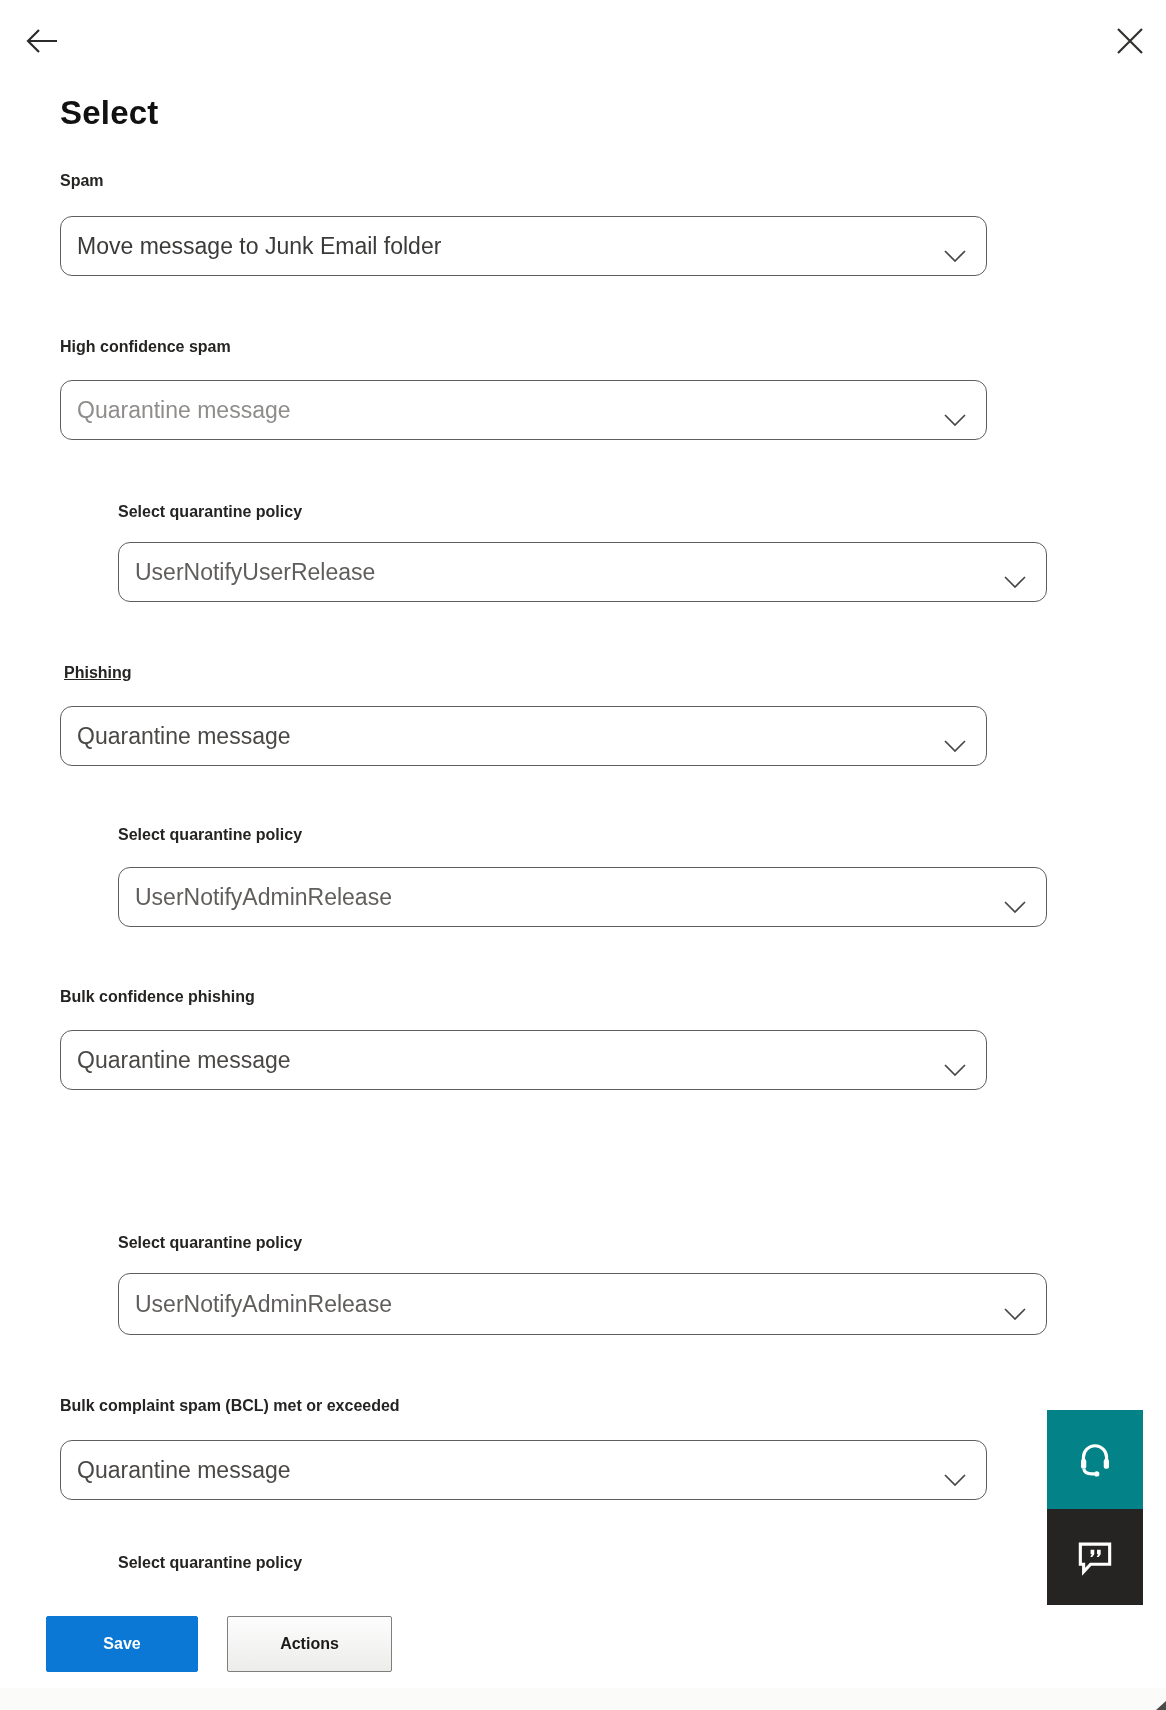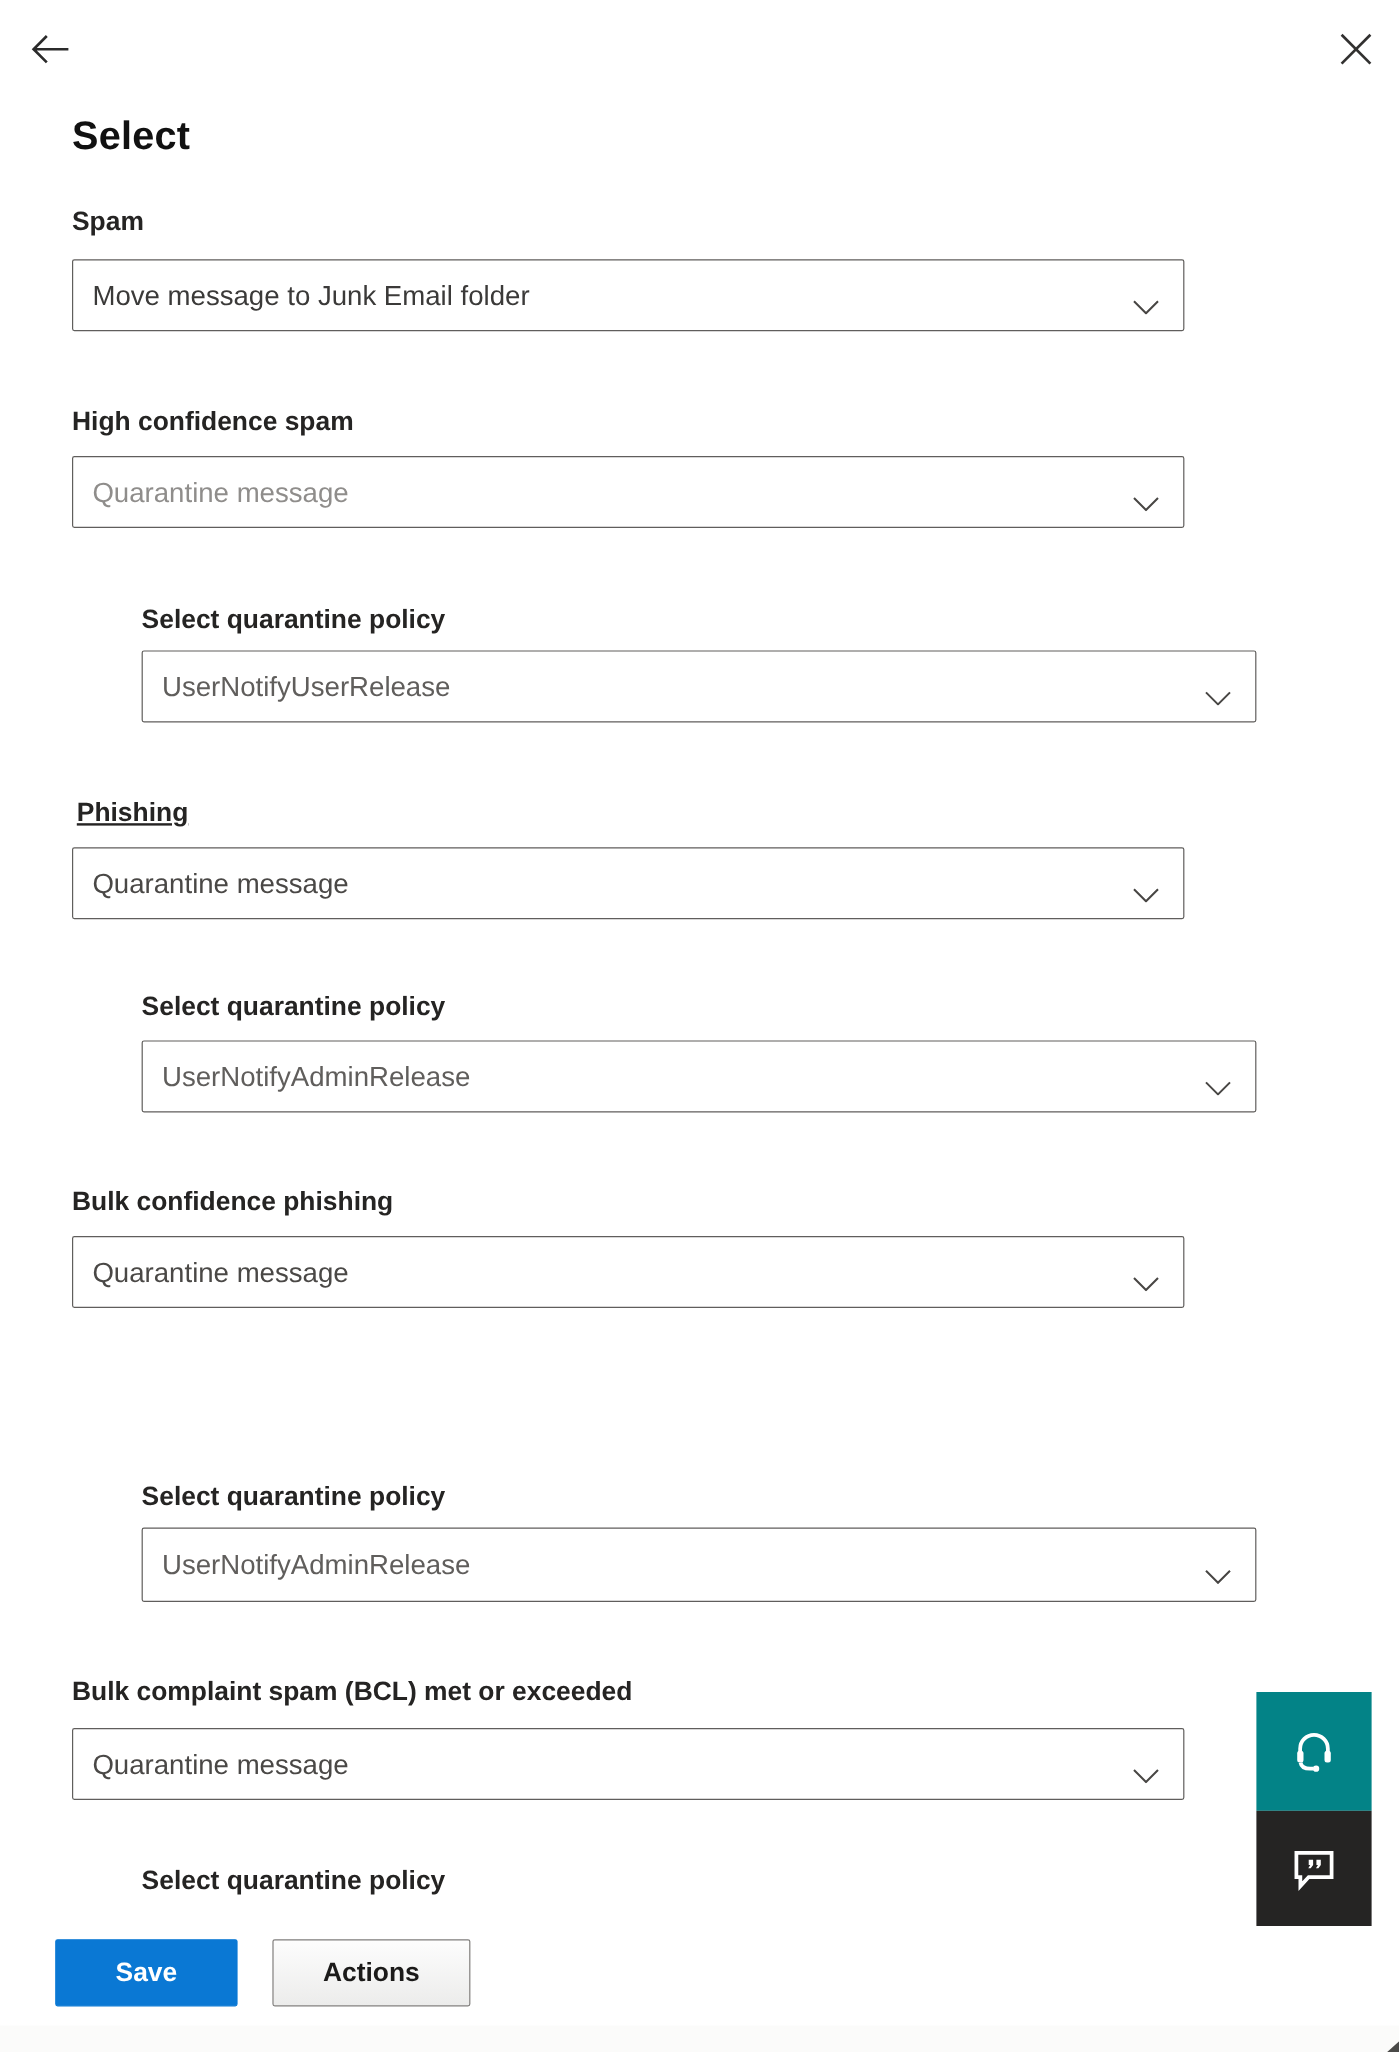--- a/index.html
+++ b/index.html
@@ -9,40 +9,40 @@
     font-family:"Liberation Sans","DejaVu Sans",sans-serif; overflow:hidden;
   }
   .icon-btn { position:absolute; background:transparent; border:none; cursor:pointer;
               display:flex; align-items:center; justify-content:center; }
   .back-btn  { left:20px; top:20px; width:44px; height:44px; }
   .close-btn { left:1106px; top:18px; width:48px; height:48px; }
 
   .page-title { position:absolute; left:60px; top:94px; font-size:33px; font-weight:700;
                 color:#111111; letter-spacing:0.2px; }
 
-  .field-label { position:absolute; font-size:22px; font-weight:600; color:#252423; }
+  .field-label { position:absolute; font-size:16px; font-weight:600; color:#252423; }
   .dropdown {
-    position:absolute; height:60px; border:1px solid #605e5c; border-radius:2px;
+    position:absolute; height:60px; border:1px solid #605e5c; border-radius:12px;
     background:#ffffff; display:flex; align-items:center; padding:0 52px 0 16px;
     font-size:23px; cursor:pointer;
   }
   .dropdown .chev { position:absolute; right:20px; top:50%; margin-top:-5px; }
   .val-dark  { color:#3b3a39; }
   .val-light { color:#8f8d8b; }
   .val-mid   { color:#605e5c; }
   .val-med   { color:#4a4846; }
 
   .note { position:absolute; left:60px; top:1138px; width:1072px;
           font-size:22.5px; line-height:40px; color:#3f3e3d; }
 
   .clip-label { position:absolute; left:118px; top:1554px; width:500px; height:29px;
                 overflow:hidden; }
   .clip-label .field-label { position:static; }
 
-  .btn { position:absolute; top:1616px; height:56px; border-radius:2px; font-size:22px;
+  .btn { position:absolute; top:1616px; height:56px; border-radius:2px; font-size:16px;
          font-weight:600; font-family:inherit; cursor:pointer;
          display:flex; align-items:center; justify-content:center; }
   .save-btn   { left:46px;  width:152px; background:#0a78d4; border:1px solid #0a78d4; color:#ffffff; }
   .cancel-btn { left:227px; width:165px; background:linear-gradient(#fdfdfd,#ececeb);
                 border:1px solid #807e7c; color:#1b1a19; }
 
   .float-btn { position:absolute; left:1047px; width:96px; border:none; cursor:pointer;
                display:flex; align-items:center; justify-content:center; }
   .help-btn     { top:1410px; height:99px; background:#038387; }
   .feedback-btn { top:1509px; height:96px; background:#252423; }

